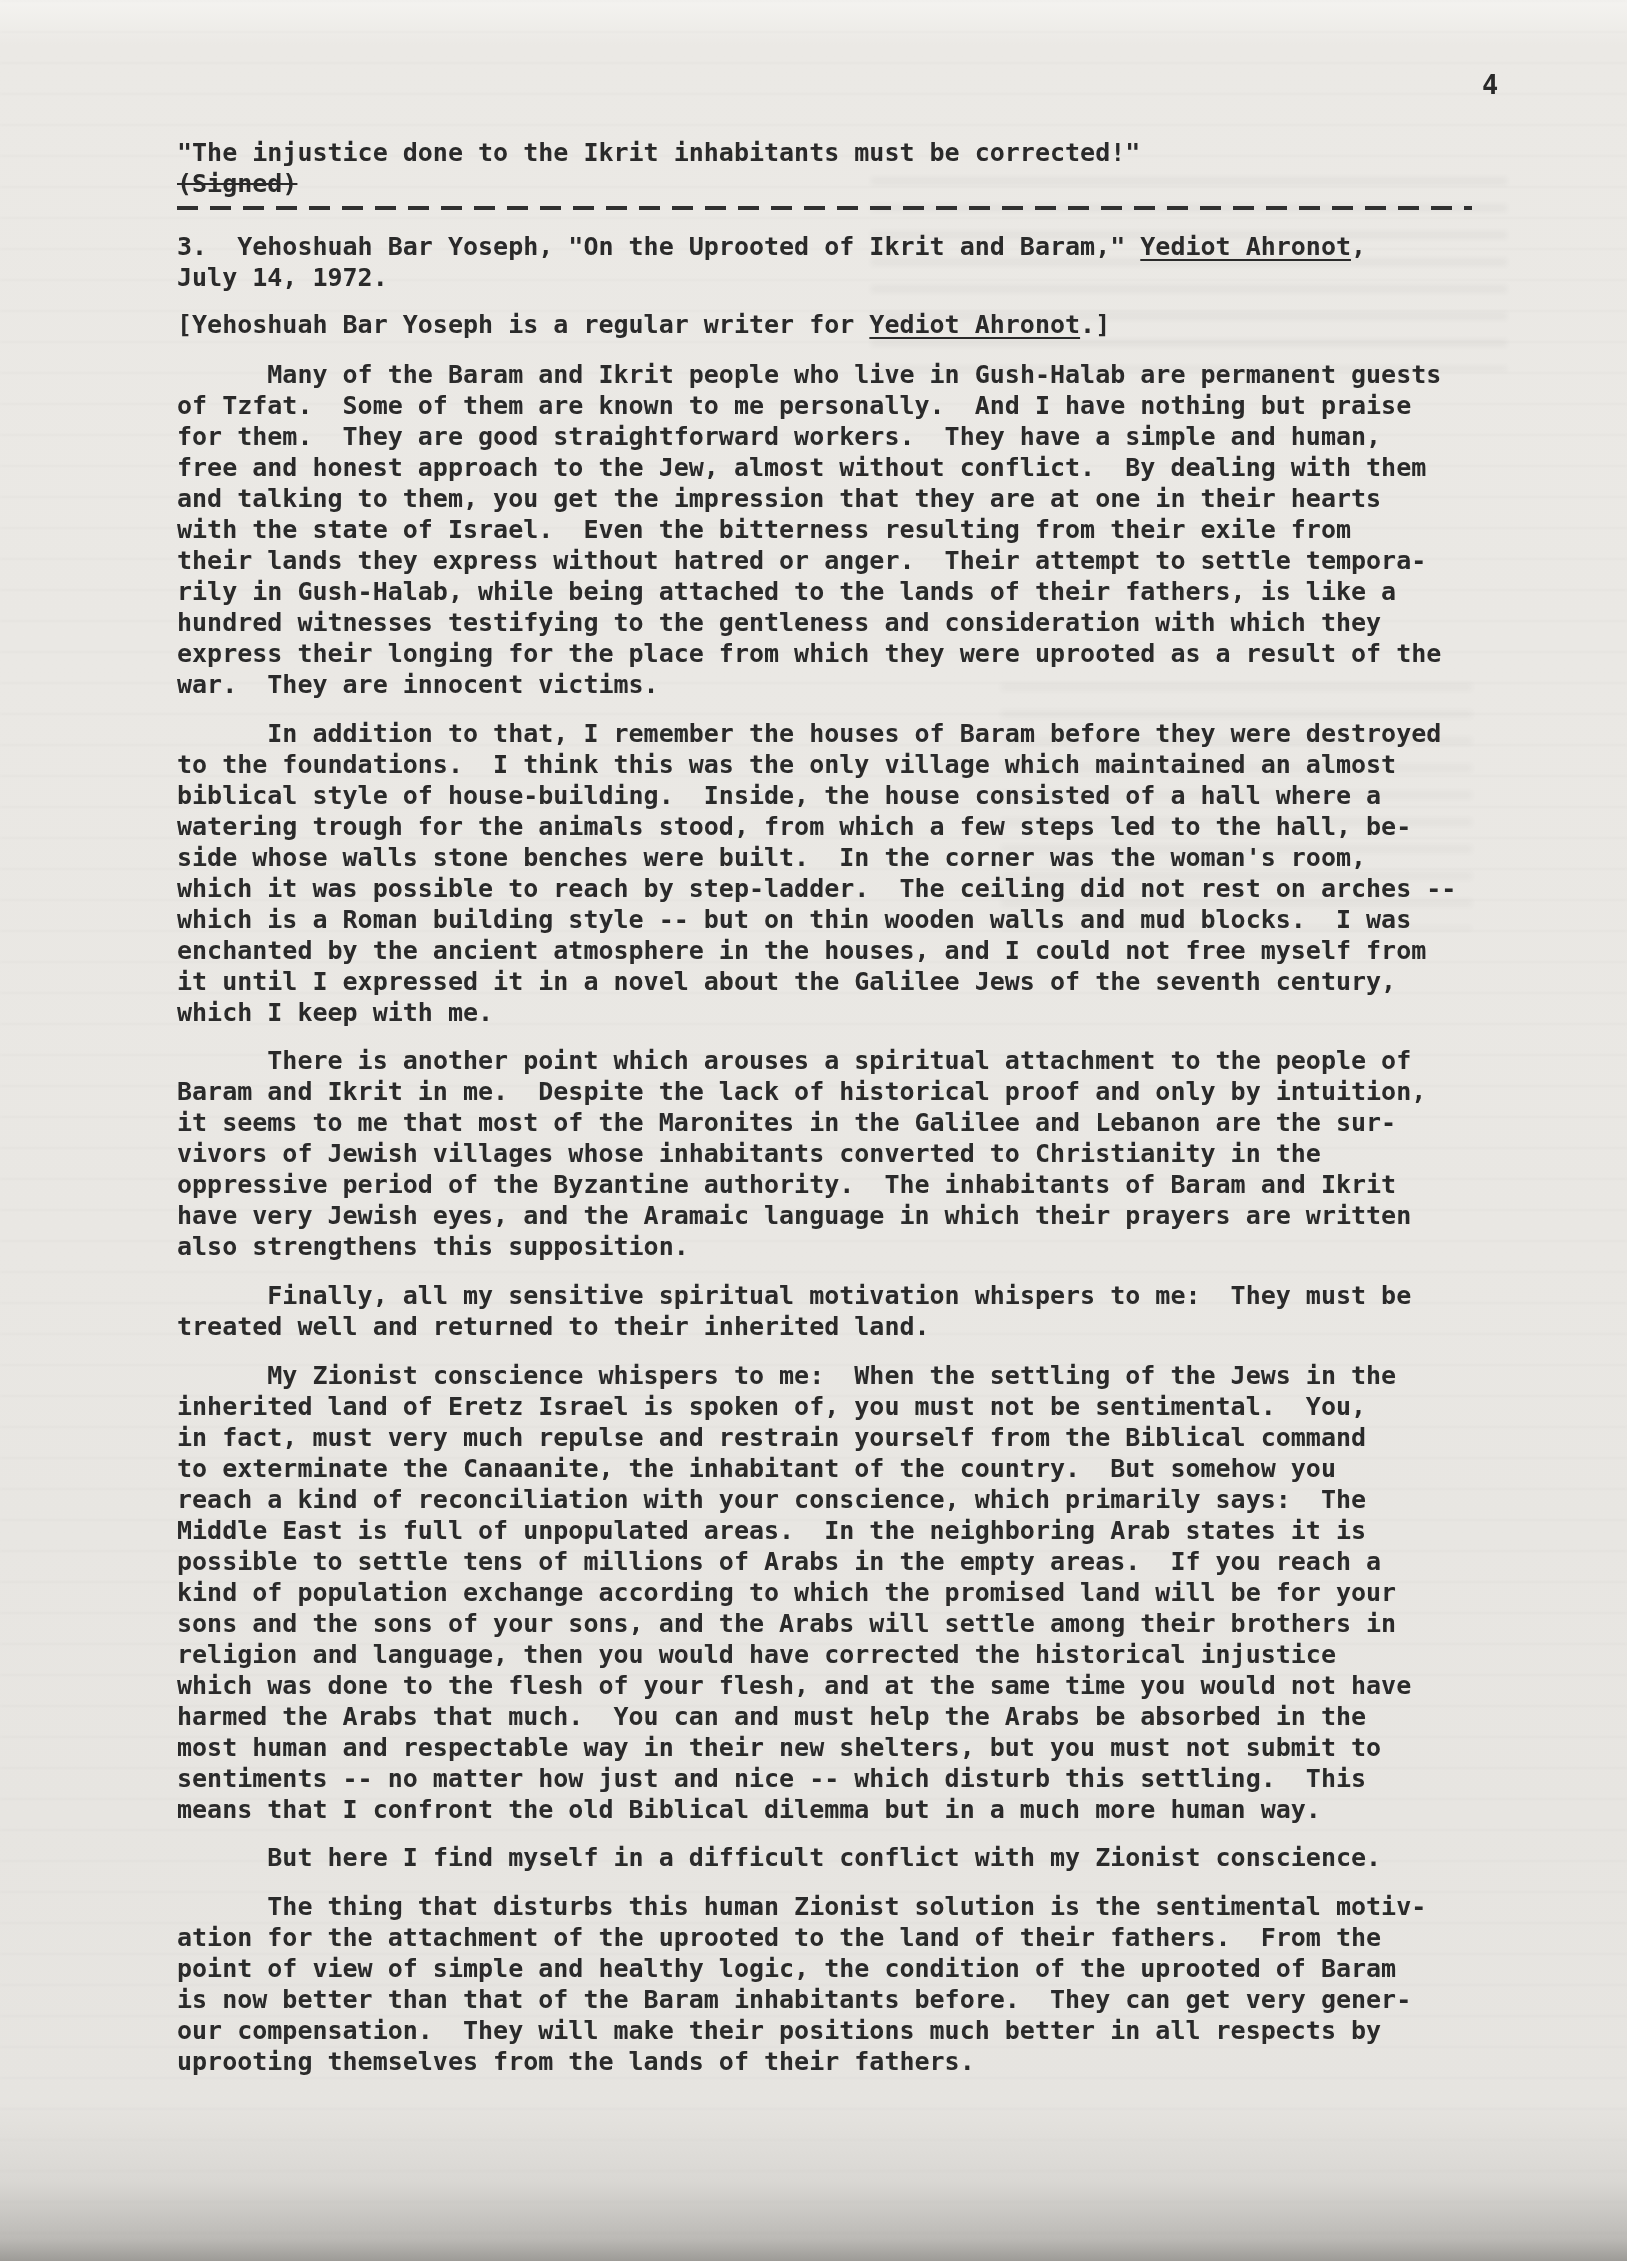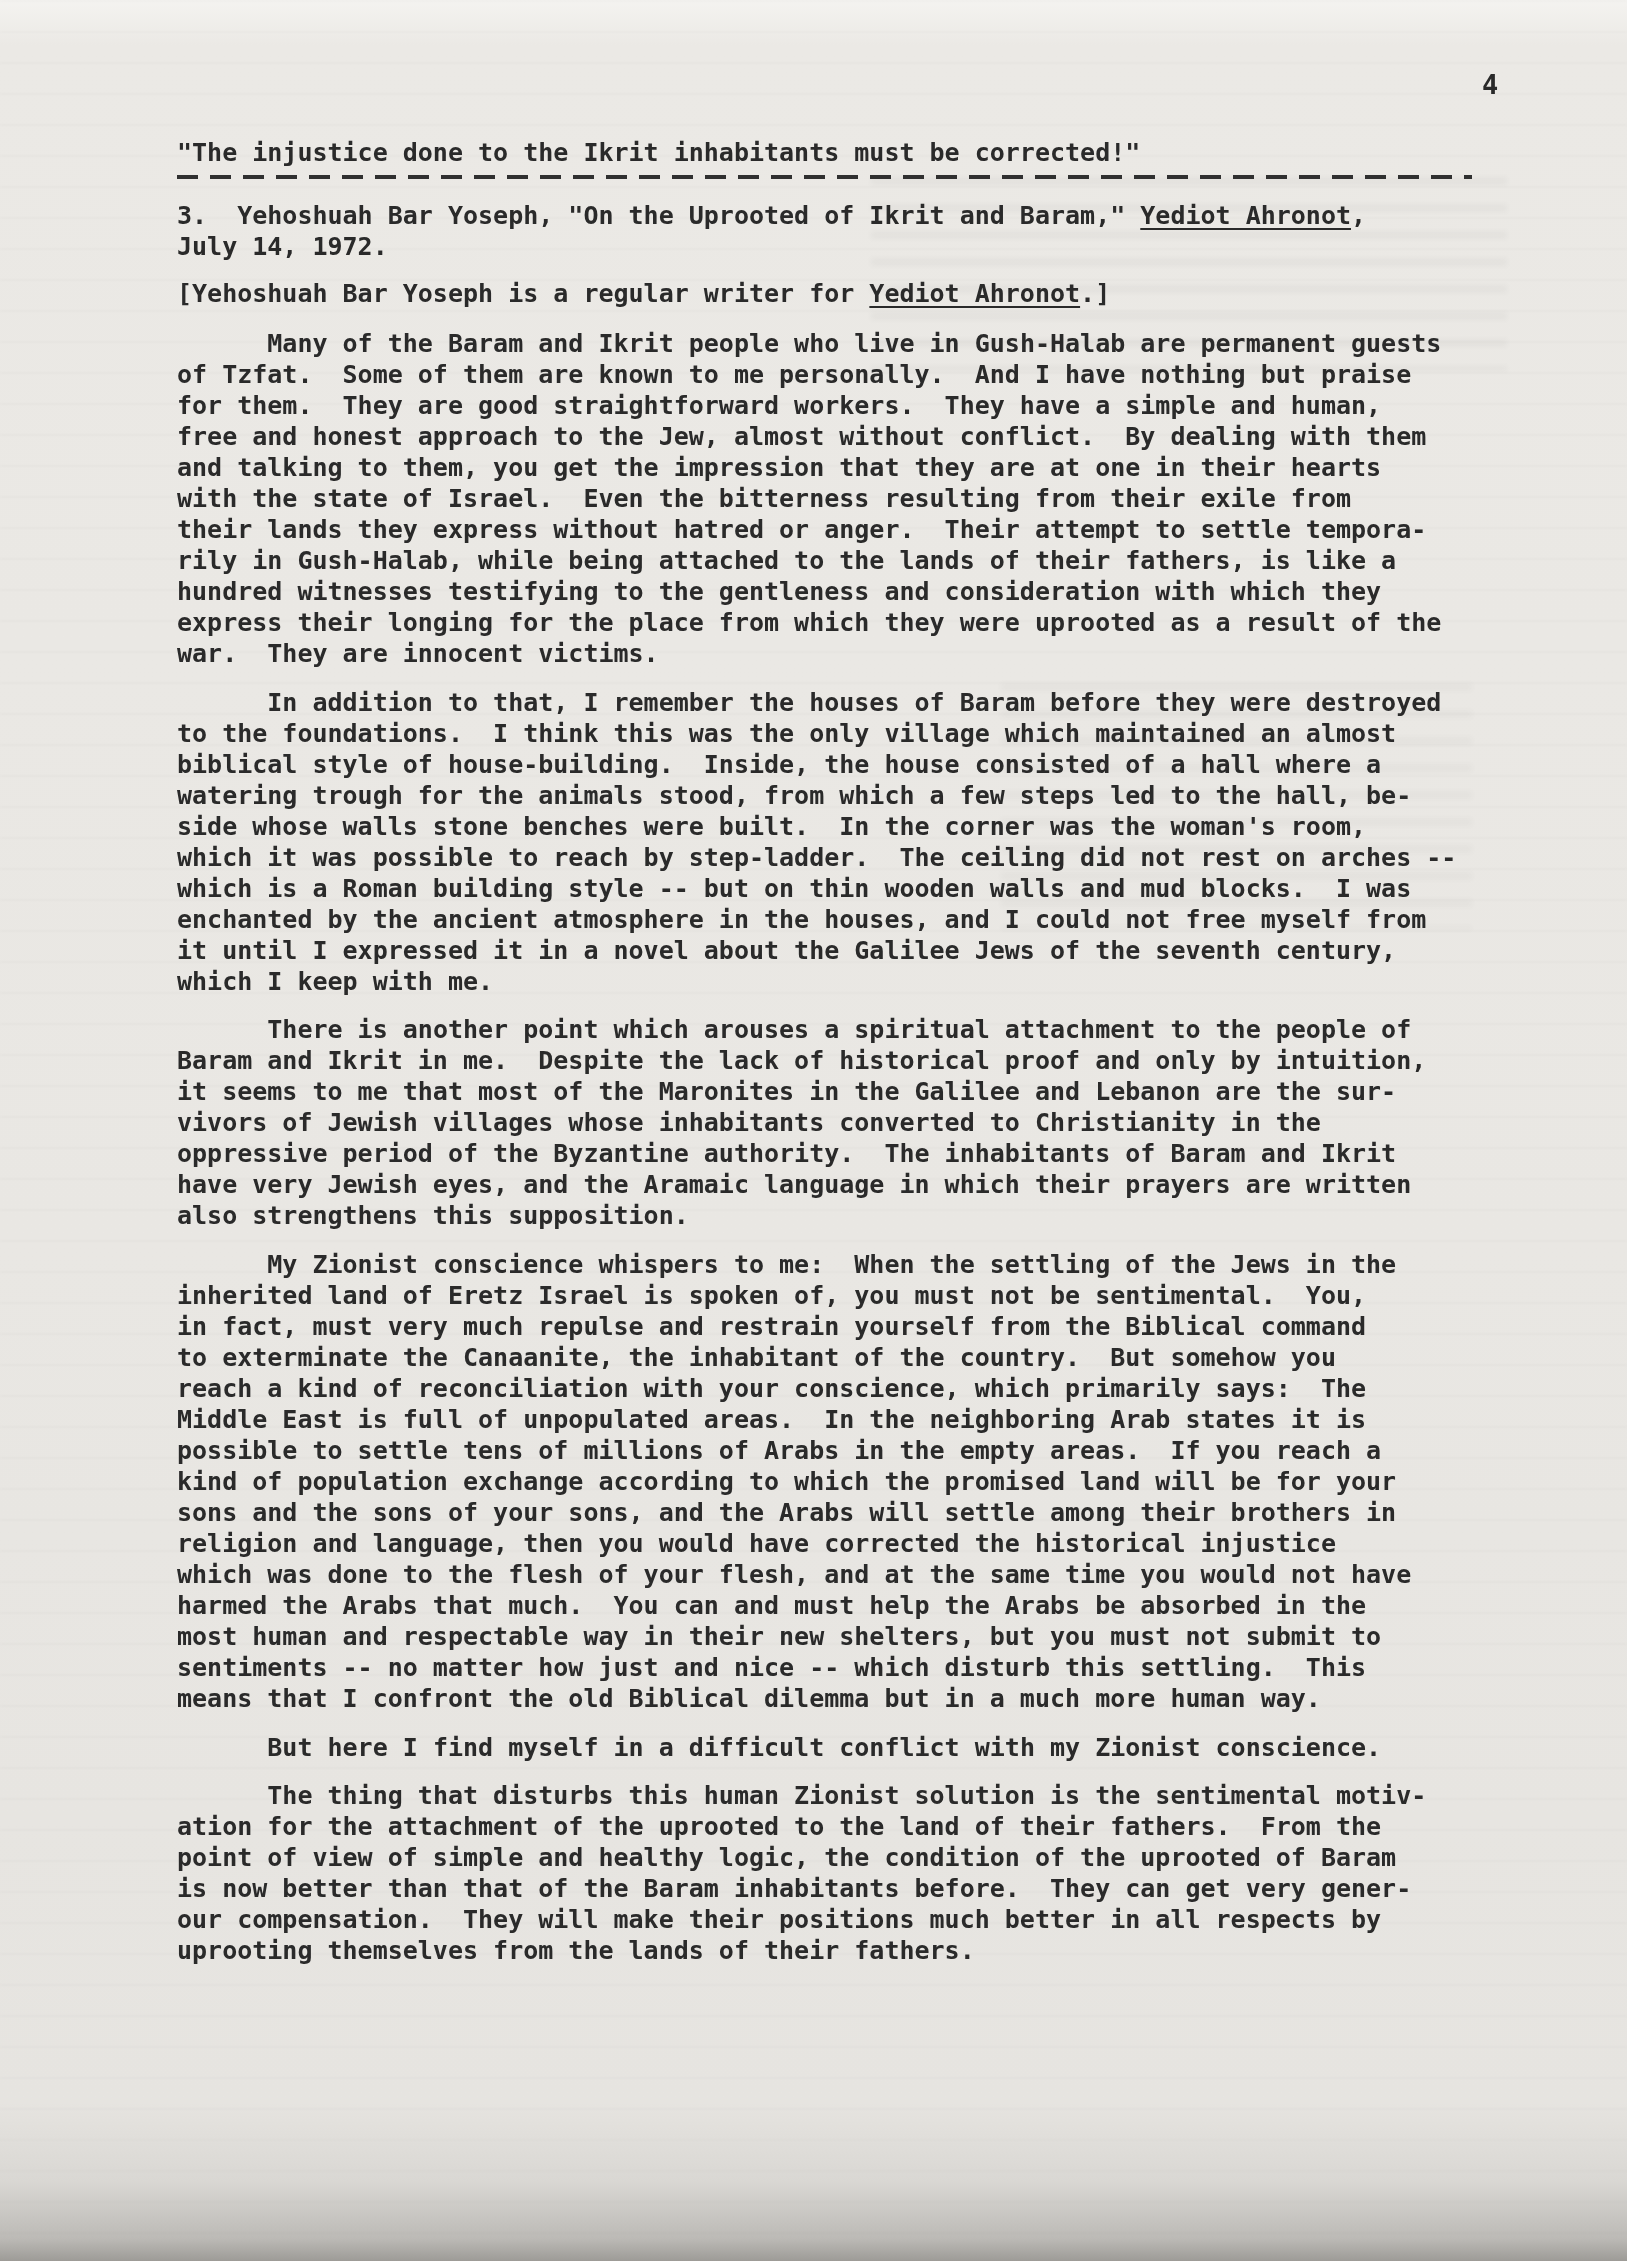--- a/index.html
+++ b/index.html
@@ -101,20 +101,21 @@
   <div class="texture"></div>
   <div class="ghost" id="ghost-top-right"></div>
   <div class="ghost" id="ghost-mid-right"></div>
 
   <div class="page-number">4</div>
 
   <div class="content">
 
     <div class="letter-block">
       <div class="line">"The injustice done to the Ikrit inhabitants must be corrected!"</div>
+      <div class="line"><span class="strike">(Signed)</span></div>
     </div>
 
     <div class="separator"></div>
 
     <div class="article-heading"><span>3.  Yehoshuah Bar Yoseph, "On the Uprooted of Ikrit and Baram," </span><span class="underline">Yediot Ahronot</span><span>,</span><br><span>July 14, 1972.</span></div>
 
     <div class="editor-note"><span>[Yehoshuah Bar Yoseph is a regular writer for </span><span class="underline">Yediot Ahronot</span><span>.]</span></div>
 
     <p class="para">      Many of the Baram and Ikrit people who live in Gush-Halab are permanent guests
 of Tzfat.  Some of them are known to me personally.  And I have nothing but praise
@@ -137,20 +138,22 @@
 enchanted by the ancient atmosphere in the houses, and I could not free myself from
 it until I expressed it in a novel about the Galilee Jews of the seventh century,
 which I keep with me.</p>
     <p class="para">      There is another point which arouses a spiritual attachment to the people of
 Baram and Ikrit in me.  Despite the lack of historical proof and only by intuition,
 it seems to me that most of the Maronites in the Galilee and Lebanon are the sur-
 vivors of Jewish villages whose inhabitants converted to Christianity in the
 oppressive period of the Byzantine authority.  The inhabitants of Baram and Ikrit
 have very Jewish eyes, and the Aramaic language in which their prayers are written
 also strengthens this supposition.</p>
+    <p class="para">      Finally, all my sensitive spiritual motivation whispers to me:  They must be
+treated well and returned to their inherited land.</p>
     <p class="para">      My Zionist conscience whispers to me:  When the settling of the Jews in the
 inherited land of Eretz Israel is spoken of, you must not be sentimental.  You,
 in fact, must very much repulse and restrain yourself from the Biblical command
 to exterminate the Canaanite, the inhabitant of the country.  But somehow you
 reach a kind of reconciliation with your conscience, which primarily says:  The
 Middle East is full of unpopulated areas.  In the neighboring Arab states it is
 possible to settle tens of millions of Arabs in the empty areas.  If you reach a
 kind of population exchange according to which the promised land will be for your
 sons and the sons of your sons, and the Arabs will settle among their brothers in
 religion and language, then you would have corrected the historical injustice

